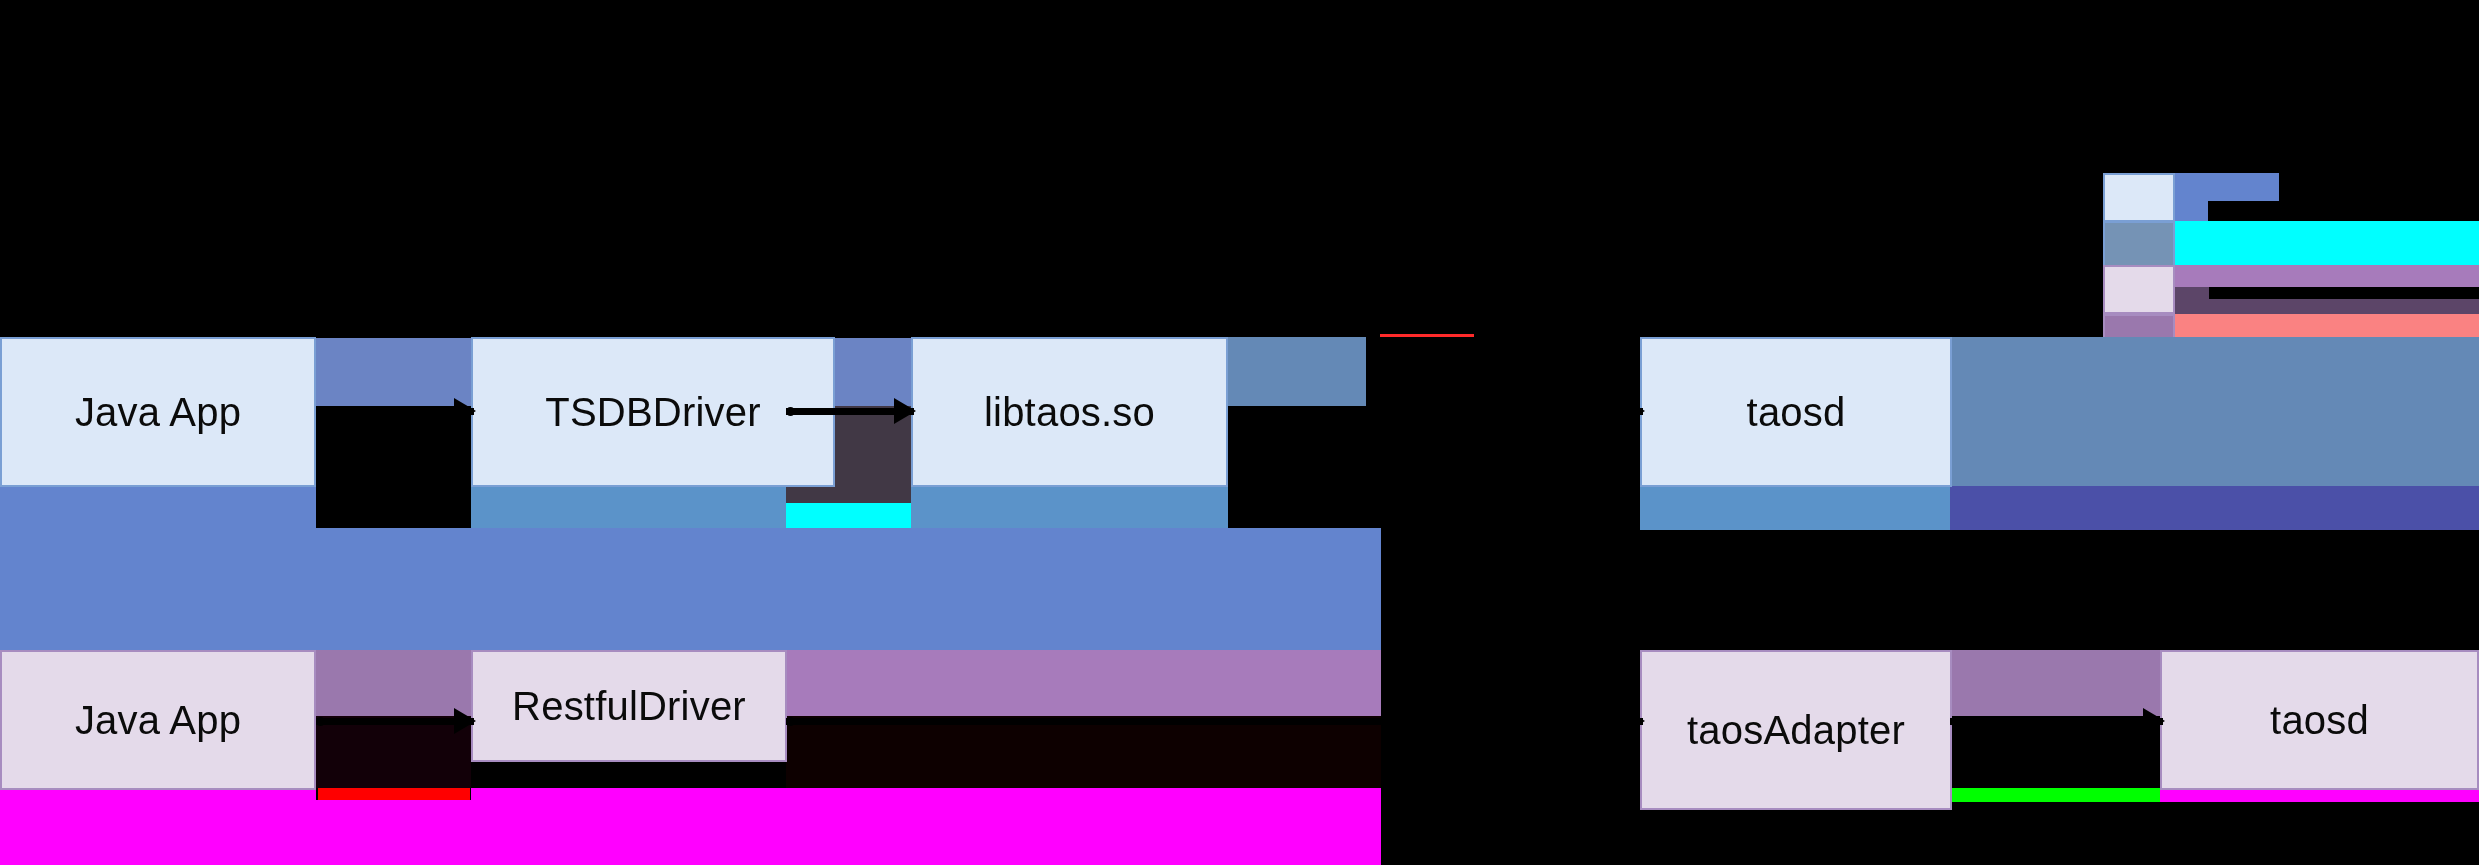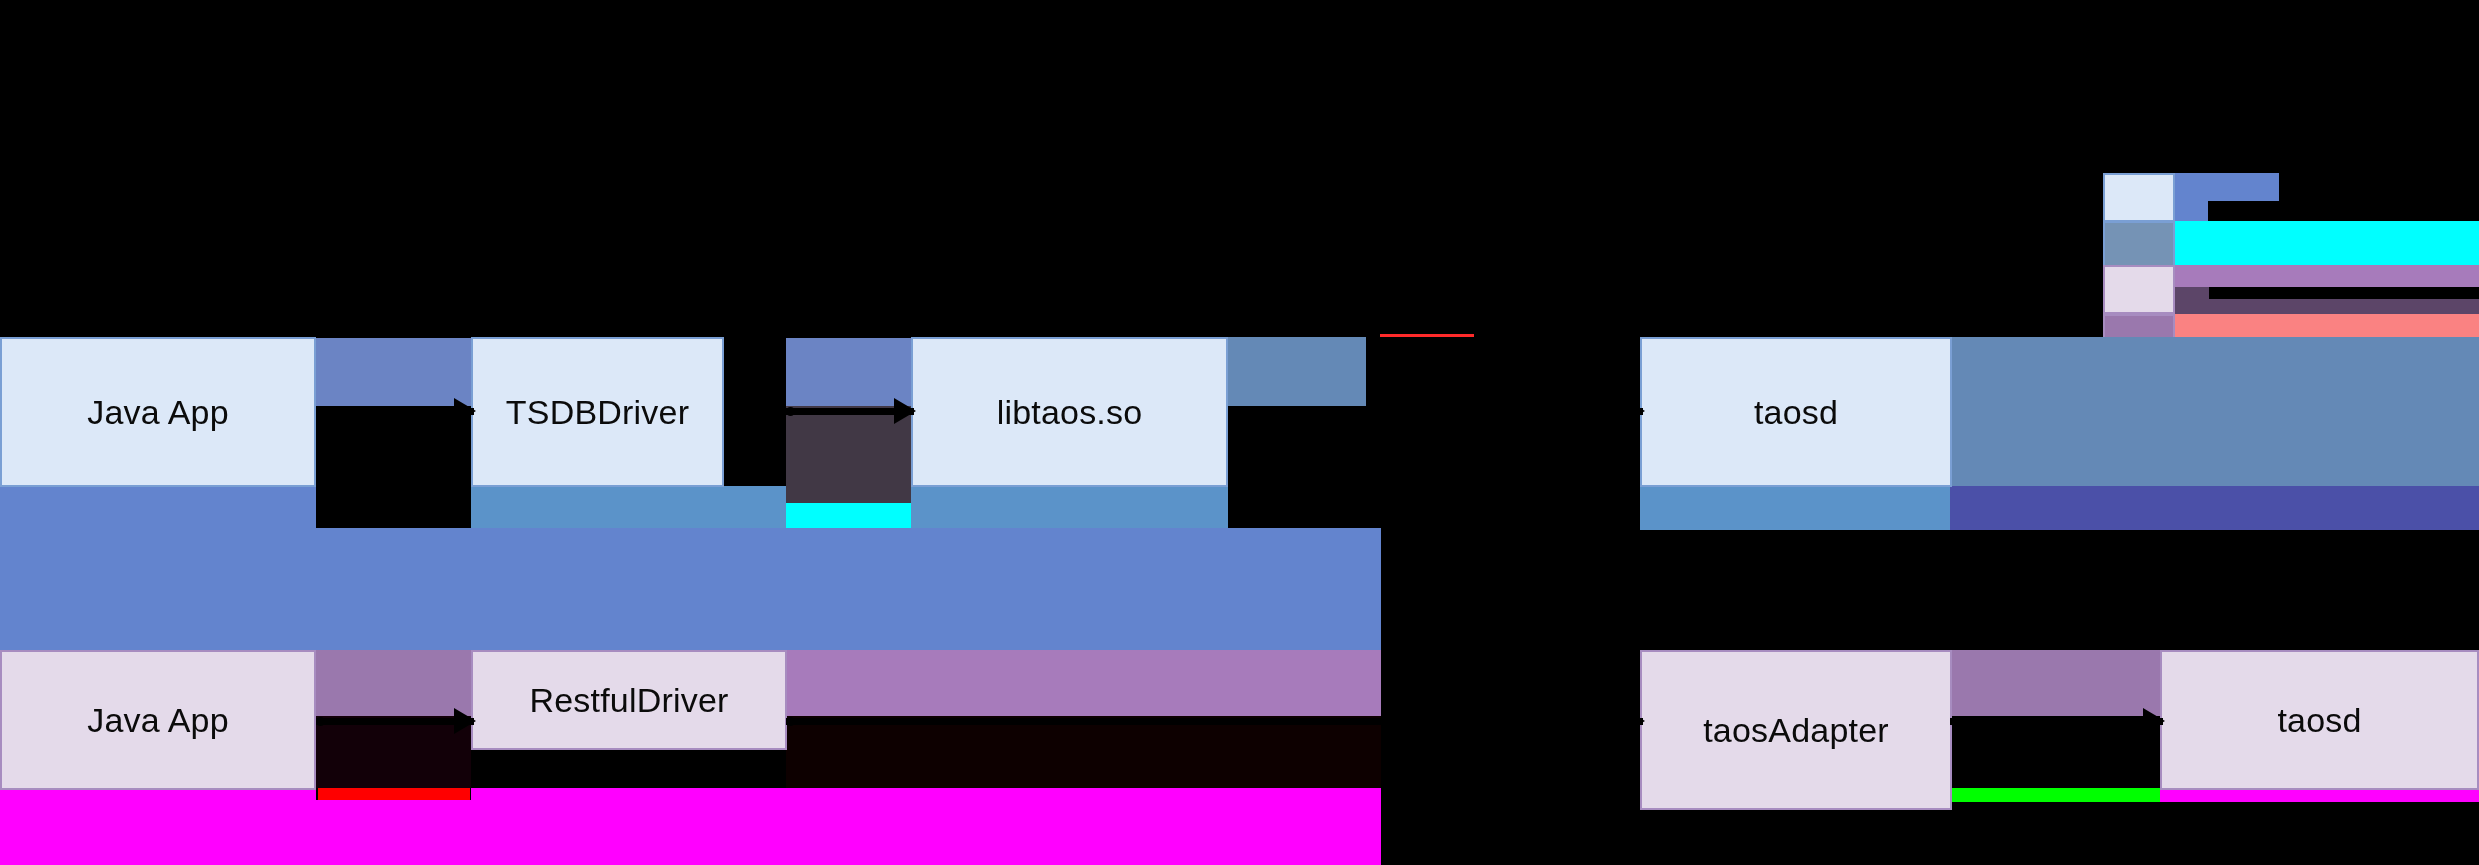--- a/index.html
+++ b/index.html
@@ -10,21 +10,21 @@
     overflow:hidden;
     font-family:"Liberation Sans", sans-serif;
   }
   
   .abs{position:absolute;}
   
   .node{
     position:absolute;
     display:flex;align-items:center;justify-content:center;
     box-sizing:border-box;
-    font-size:34px;
+    font-size:40px;
     color:#0b0b0b;
     letter-spacing:.2px;
     white-space:nowrap;
   }
   .node.blue{
     background:#dce8f8;
     border:2px solid #7a9fd4;
   }
   .node.purple{
     background:#e4daea;
@@ -108,21 +108,21 @@
   <div class="band" style="left:1950px;top:486px;width:529px;height:44px;background:#4b50a8;"></div>
 
   <div class="band" style="left:0px;top:528px;width:1381px;height:122px;background:#6384ce;"></div>
 
   <div class="band" style="left:1950px;top:337px;width:529px;height:149px;background:#6489b6;"></div>
 
   <div class="node blue" style="left:0px;top:337px;width:316px;height:150px;">
     <span>Java App</span>
   </div>
 
-  <div class="node blue" style="left:471px;top:337px;width:253px;height:150px;">
+  <div class="node blue" style="left:471px;top:337px;width:364px;height:150px;">
     <span>TSDBDriver</span>
   </div>
 
   <div class="node blue" style="left:911px;top:337px;width:317px;height:150px;">
     <span>libtaos.so</span>
   </div>
 
   <div class="node blue" style="left:1640px;top:337px;width:312px;height:150px;">
     <span>taosd</span>
   </div>
@@ -158,21 +158,21 @@
   <div class="band" style="left:471px;top:788px;width:910px;height:14px;background:#ff00ff;"></div>
   <div class="band" style="left:1640px;top:788px;width:310px;height:14px;background:#ff00ff;"></div>
   <div class="band" style="left:2160px;top:788px;width:319px;height:14px;background:#ff00ff;"></div>
 
   <div class="band" style="left:0px;top:800px;width:1381px;height:65px;background:#ff00ff;"></div>
 
   <div class="node purple" style="left:0px;top:650px;width:316px;height:140px;">
     <span>Java App</span>
   </div>
 
-  <div class="node purple" style="left:471px;top:650px;width:316px;height:100px;">
+  <div class="node purple" style="left:471px;top:650px;width:316px;height:112px;">
     <span>RestfulDriver</span>
   </div>
 
   <div class="node purple" style="left:1640px;top:650px;width:312px;height:160px;">
     <span>taosAdapter</span>
   </div>
 
   <div class="node purple" style="left:2160px;top:650px;width:319px;height:140px;">
     <span>taosd</span>
   </div>

